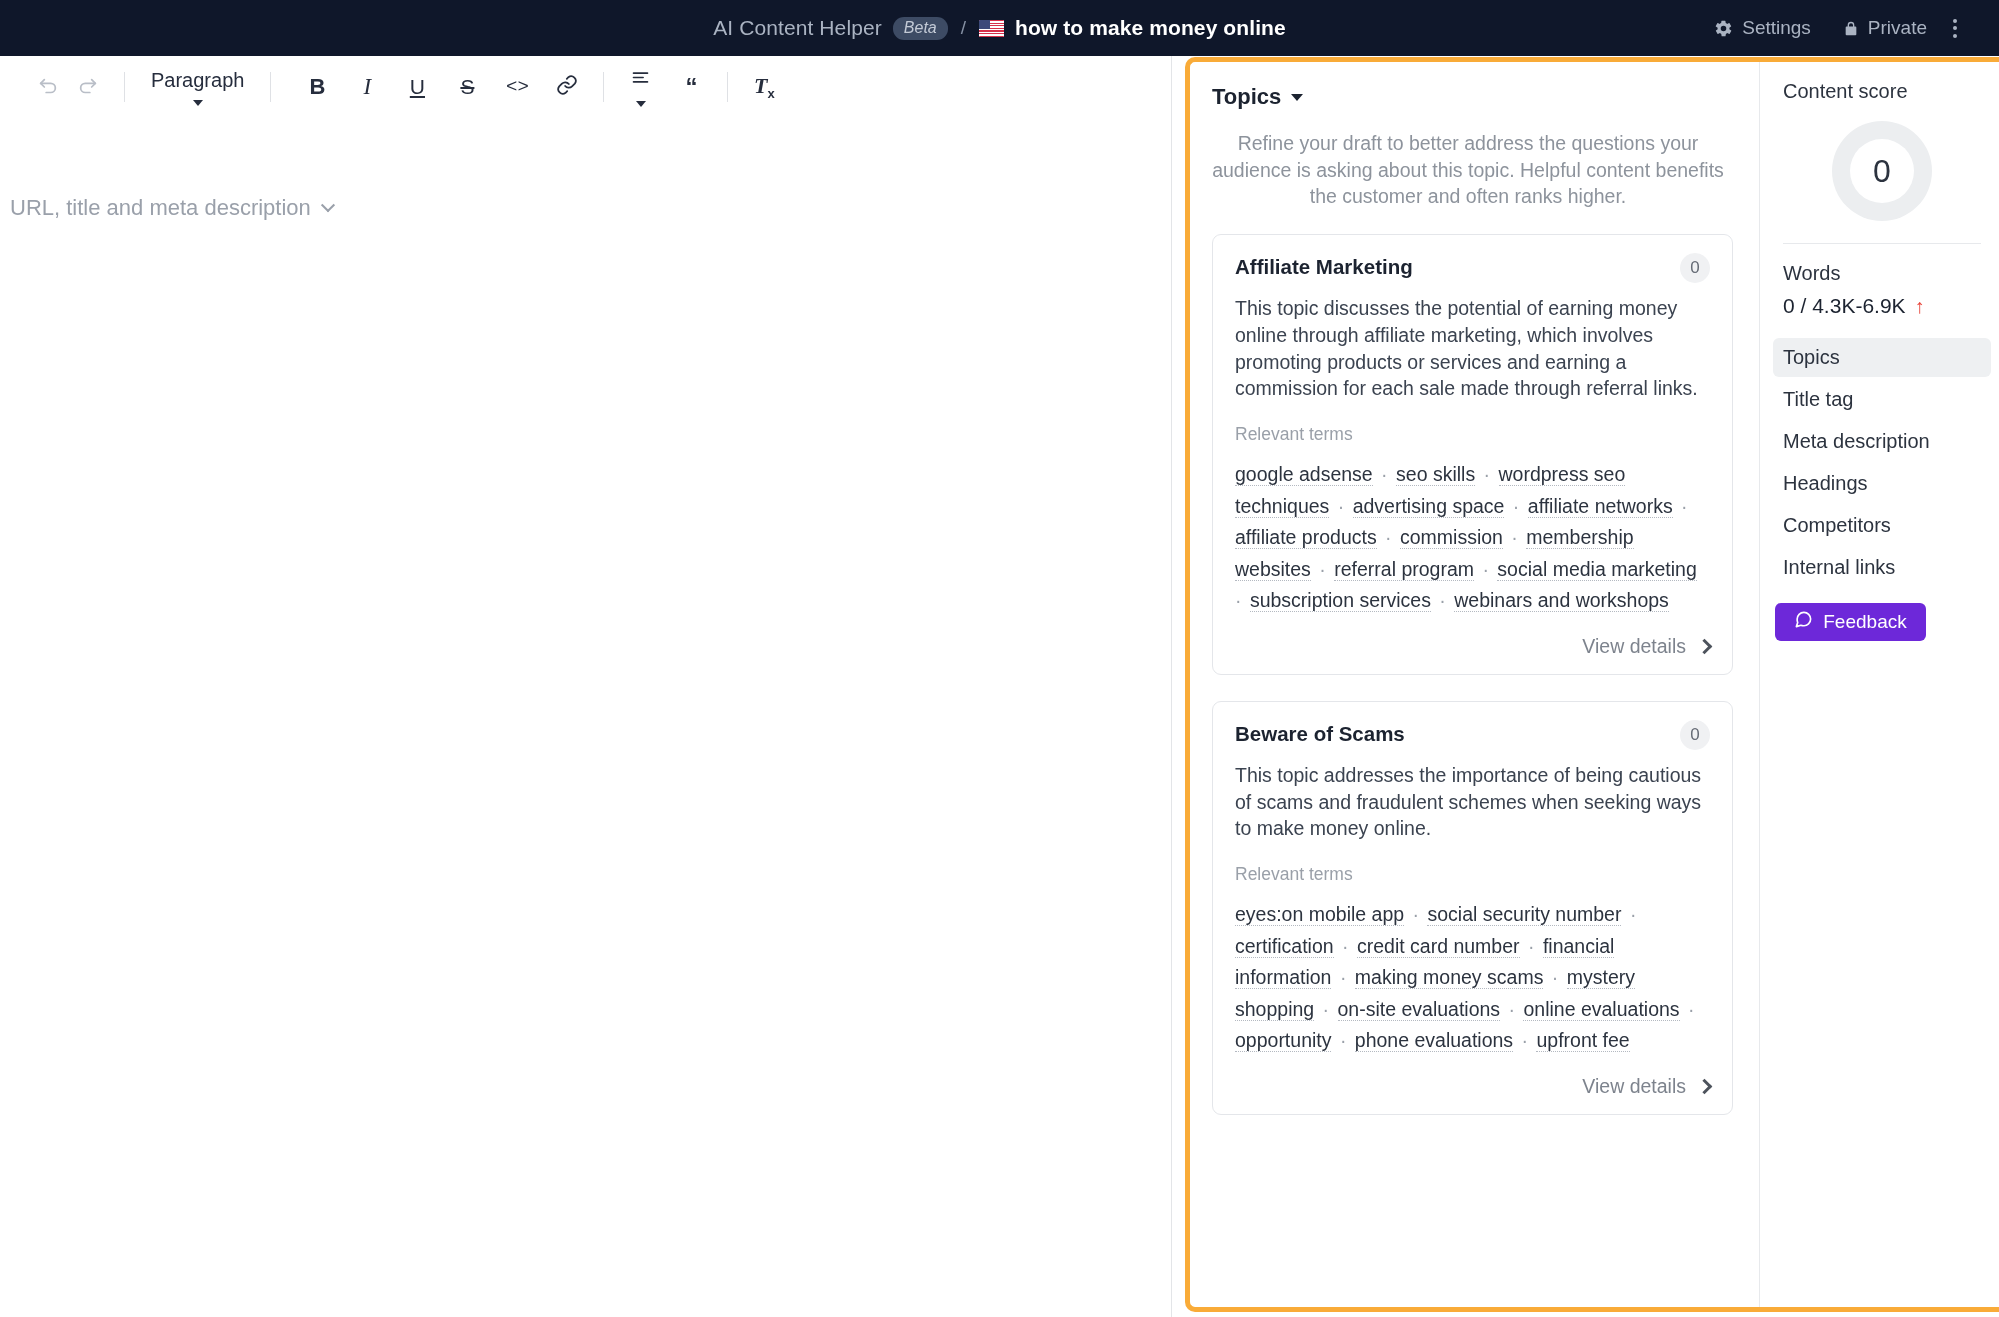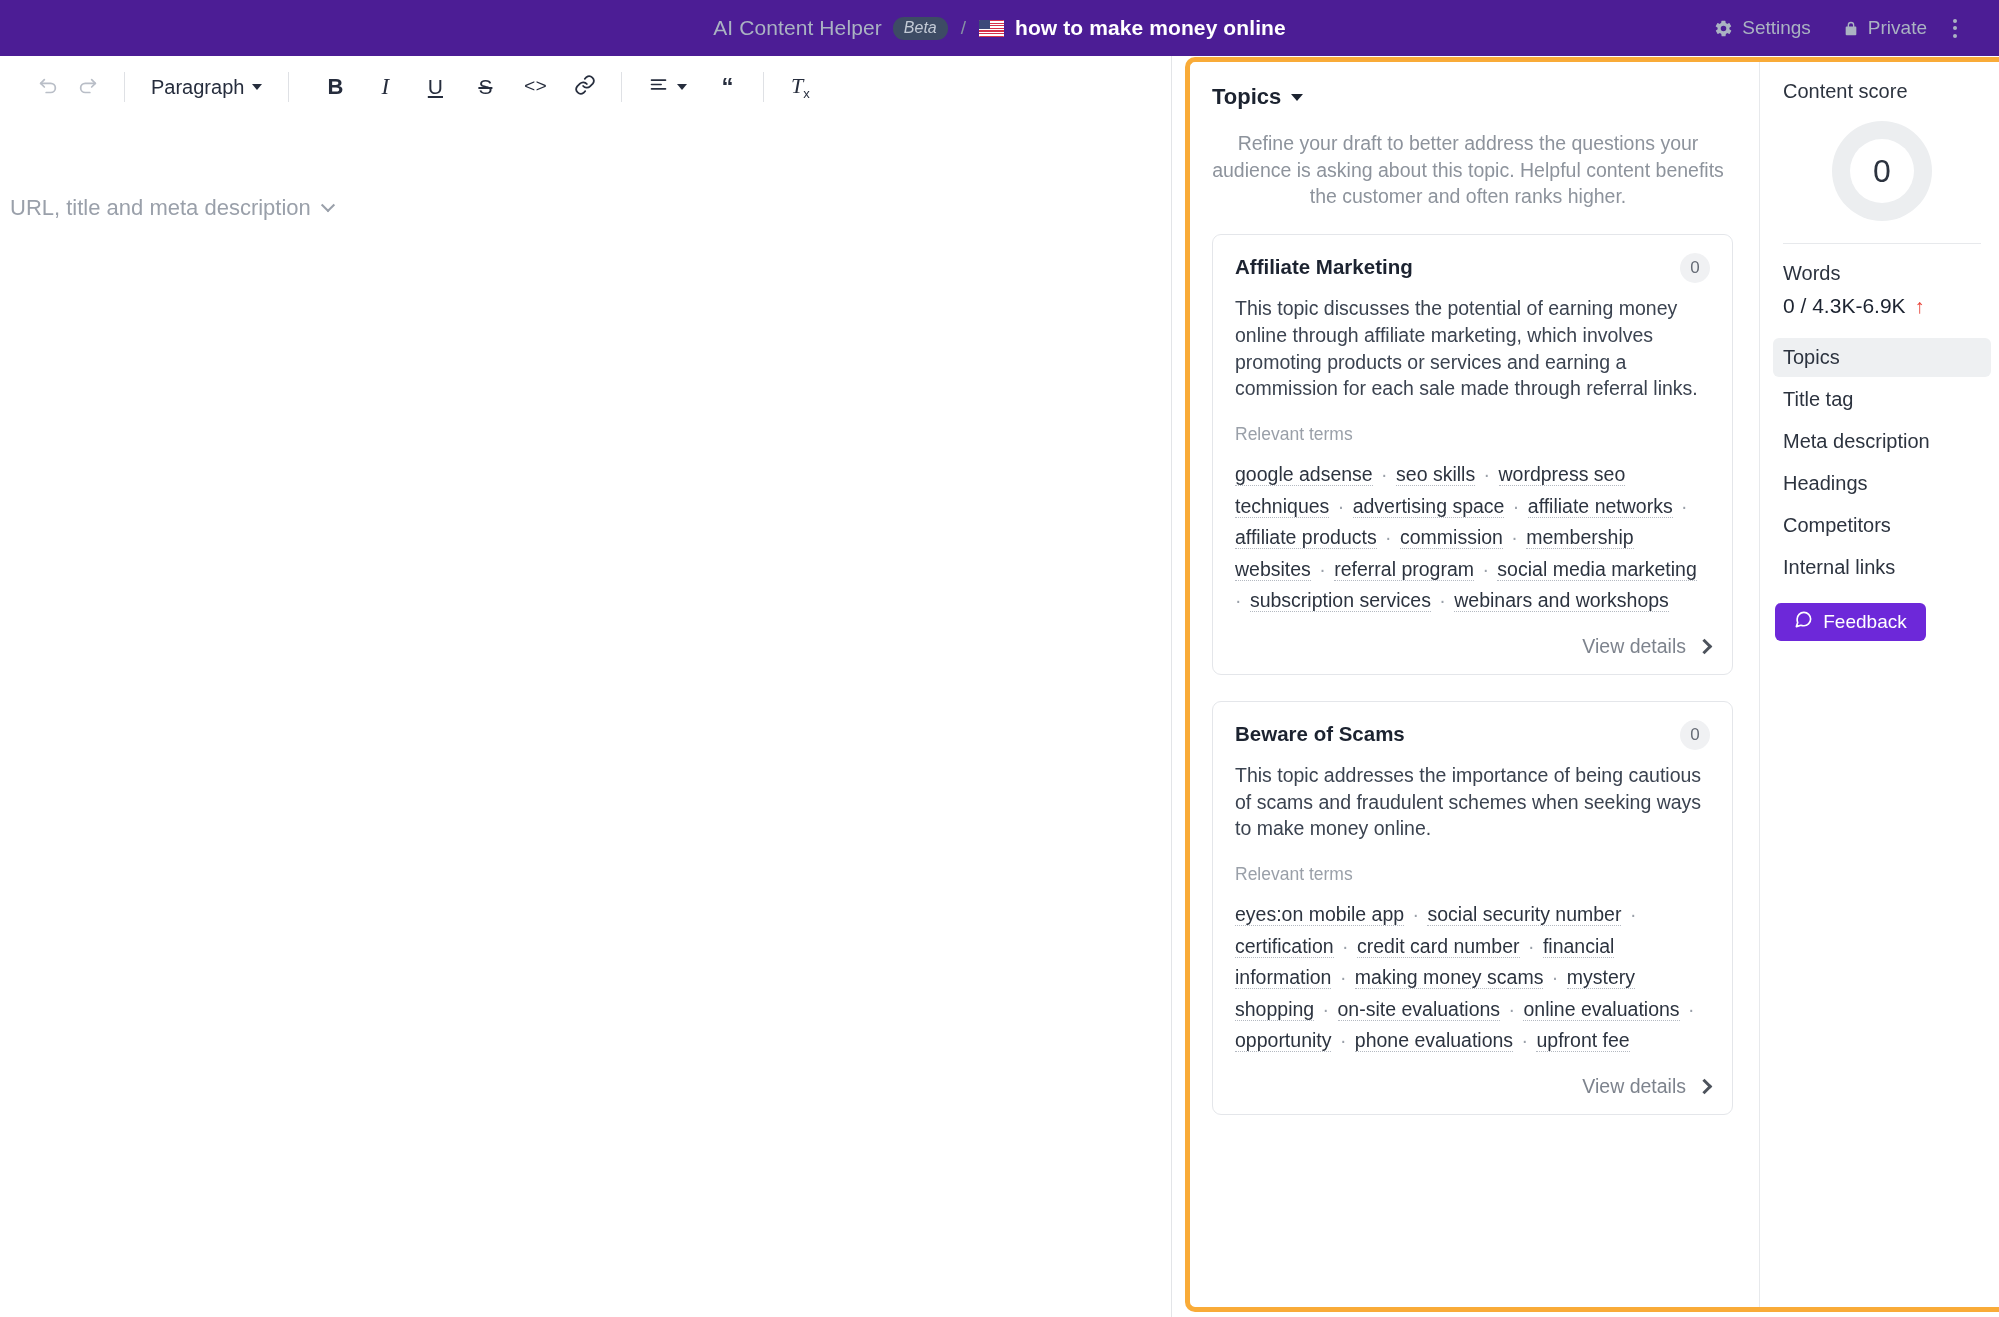--- a/index.html
+++ b/index.html
@@ -10,21 +10,21 @@
     background: #ffffff;
     font-family: "Liberation Sans", sans-serif;
     -webkit-font-smoothing: antialiased;
   }
 
   
   .topbar {
     position: absolute;
     left: 0; top: 0;
     width: 1999px; height: 56px;
-    background: #4c1d95;
+    background: #0f172a;
     display: flex;
     align-items: center;
     justify-content: center;
   }
   .topbar-center {
     display: flex;
     align-items: center;
     gap: 11px;
   }
   .app-name {
@@ -141,35 +141,36 @@
     width: 1px; height: 30px;
     background: #dfe1e5;
     margin: 0 16px;
     flex: 0 0 auto;
   }
   .tool-para {
     font-size: 20px;
     color: #262d3d;
     gap: 8px;
     padding: 0 10px;
+    flex-direction: column;
   }
   .caret-dn {
     display: inline-block;
     width: 0; height: 0;
     border-left: 5px solid transparent;
     border-right: 5px solid transparent;
     border-top: 6px solid currentColor;
   }
   .tool b { font-weight: bold; font-size: 22px; }
   .tool .ital { font-family: "Liberation Serif", serif; font-style: italic; font-size: 23px; }
   .tool .undl { text-decoration: underline; font-size: 21px; }
   .tool .strk { text-decoration: line-through; font-size: 21px; }
   .tool .code { font-family: "Liberation Mono", monospace; font-size: 19px; }
   .tool .quote { font-weight: bold; font-size: 24px; line-height: 0.6; }
-  .tool .tx { font-family: "Liberation Serif", serif; font-style: italic; font-size: 22px; }
+  .tool .tx { font-family: "Liberation Serif", serif; font-style: italic; font-size: 22px; font-weight: bold; }
   .tool .tx sub { font-style: normal; font-size: 13px; font-family: "Liberation Sans", sans-serif; }
 
   .meta-row {
     position: absolute;
     left: 10px; top: 139px;
     display: flex;
     align-items: center;
     gap: 12px;
     color: #9aa0aa;
     font-size: 22px;

